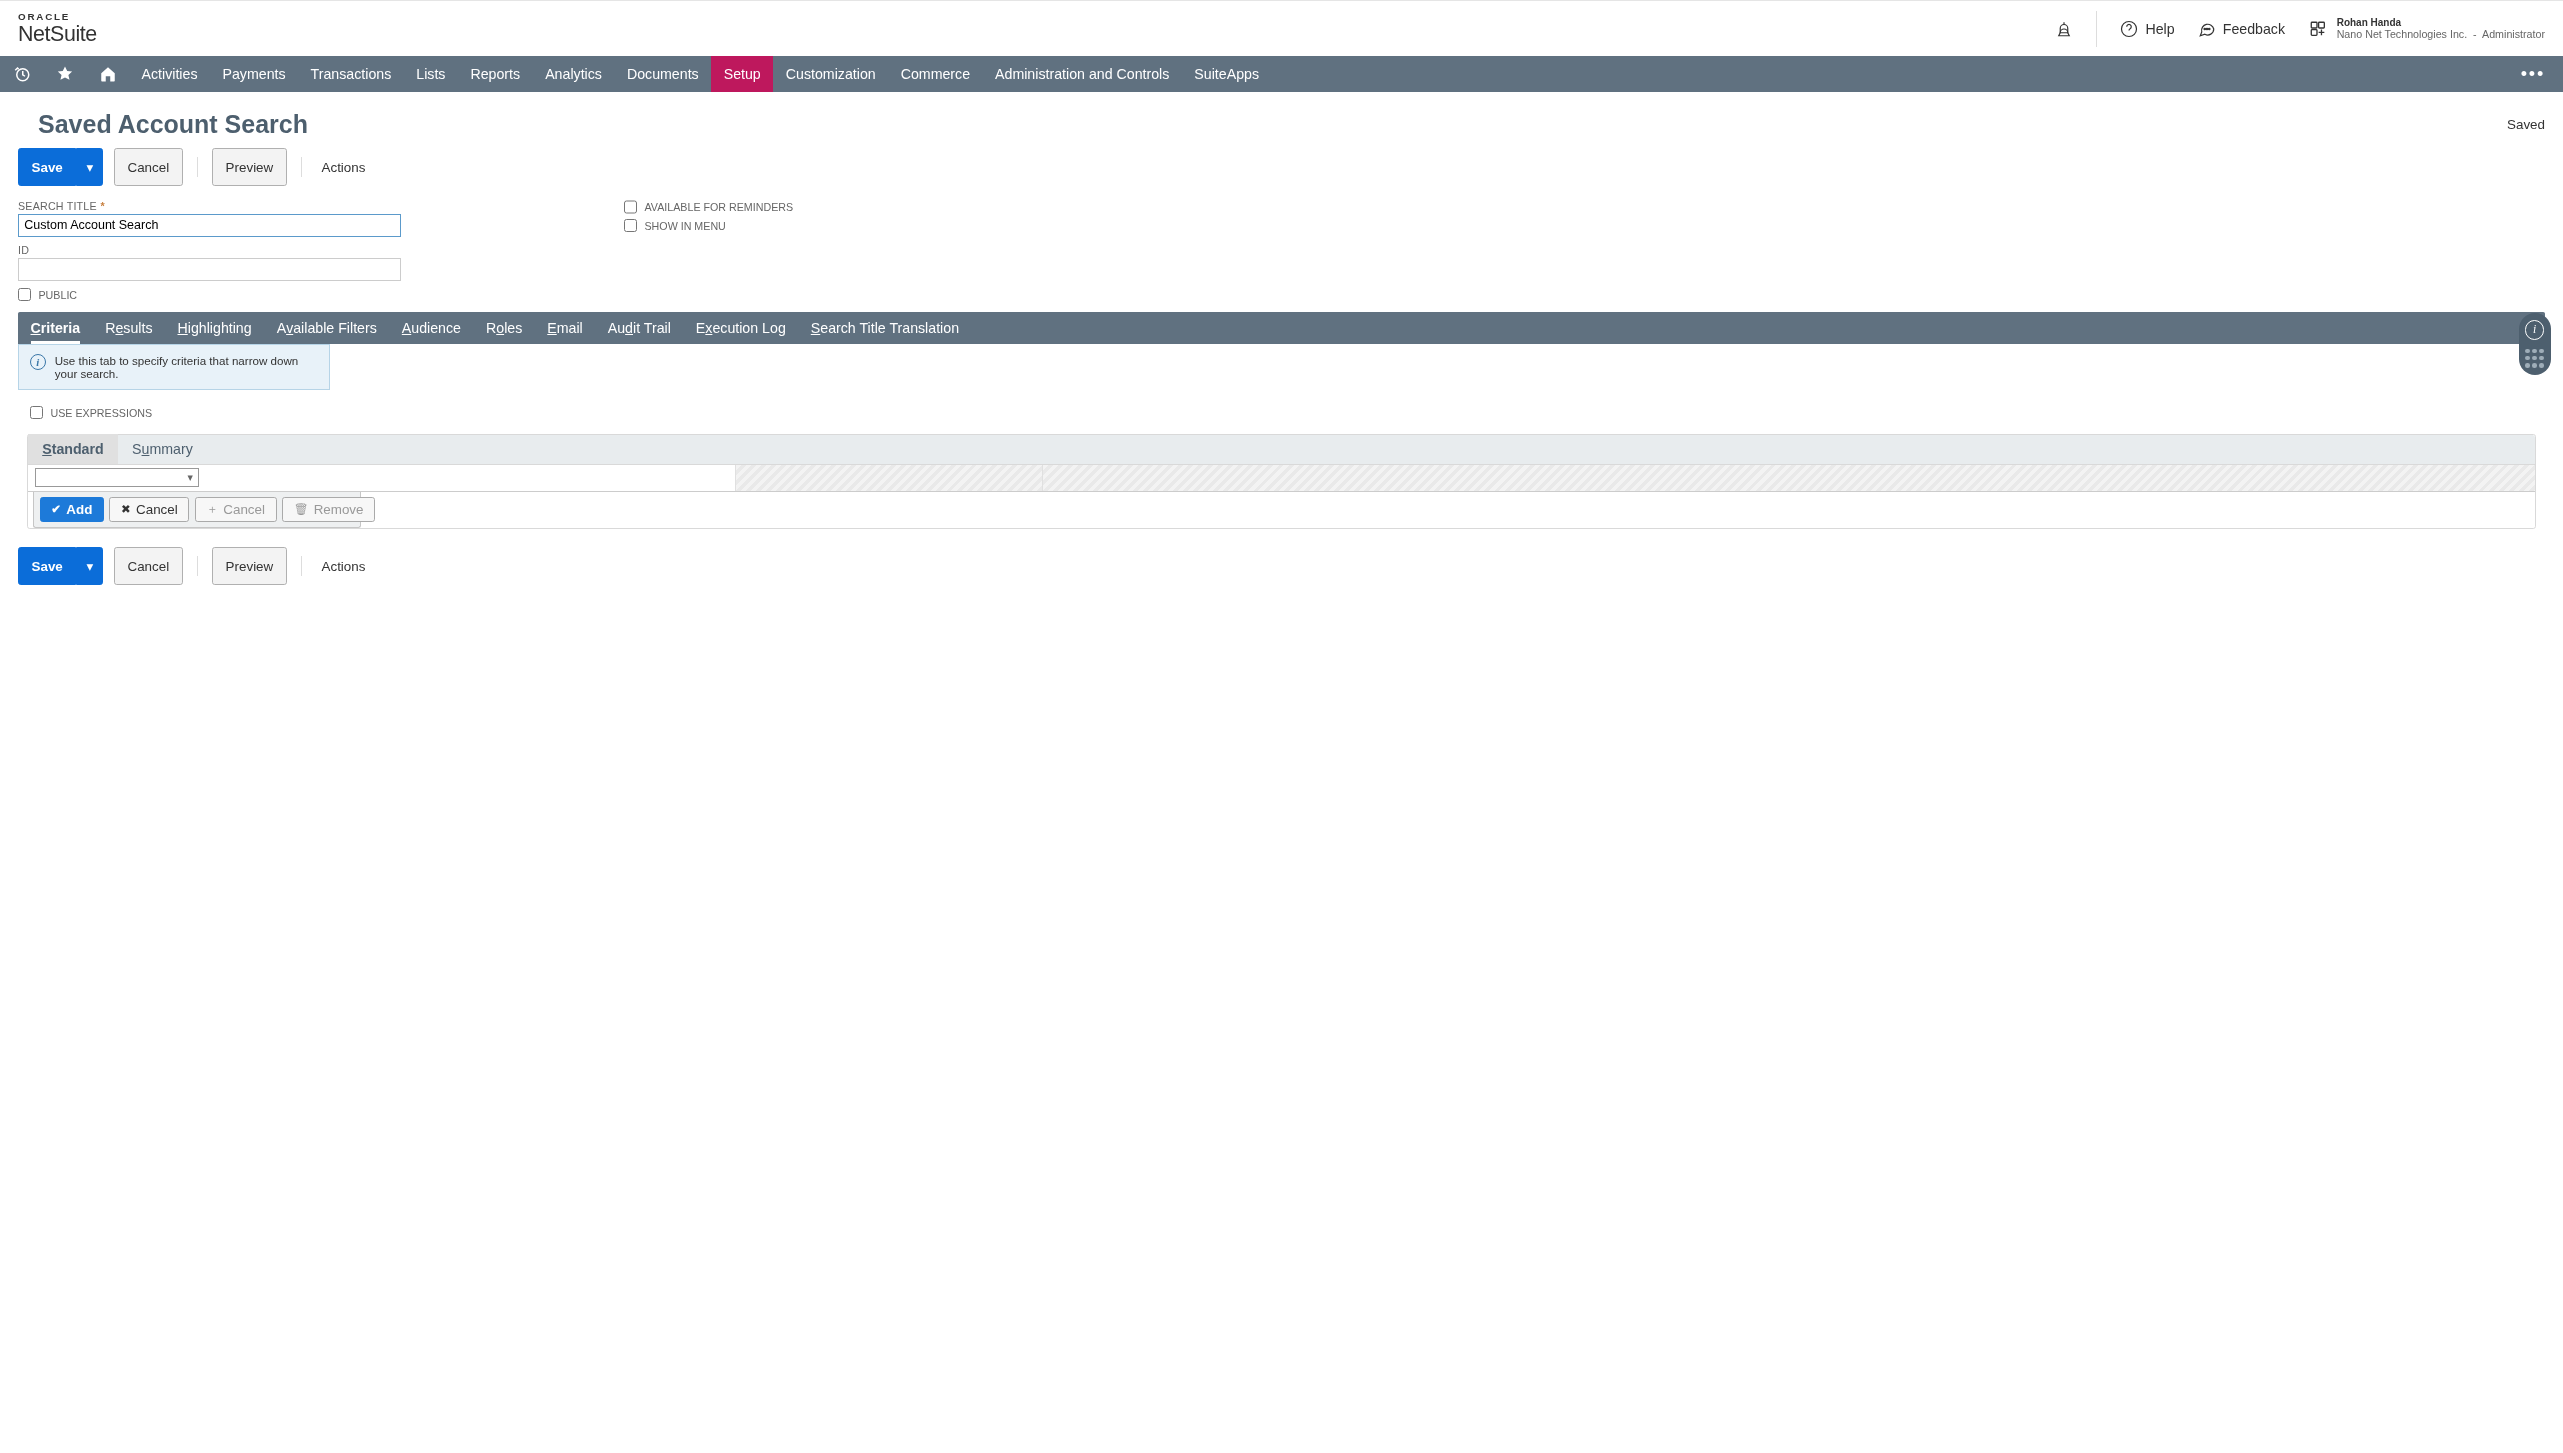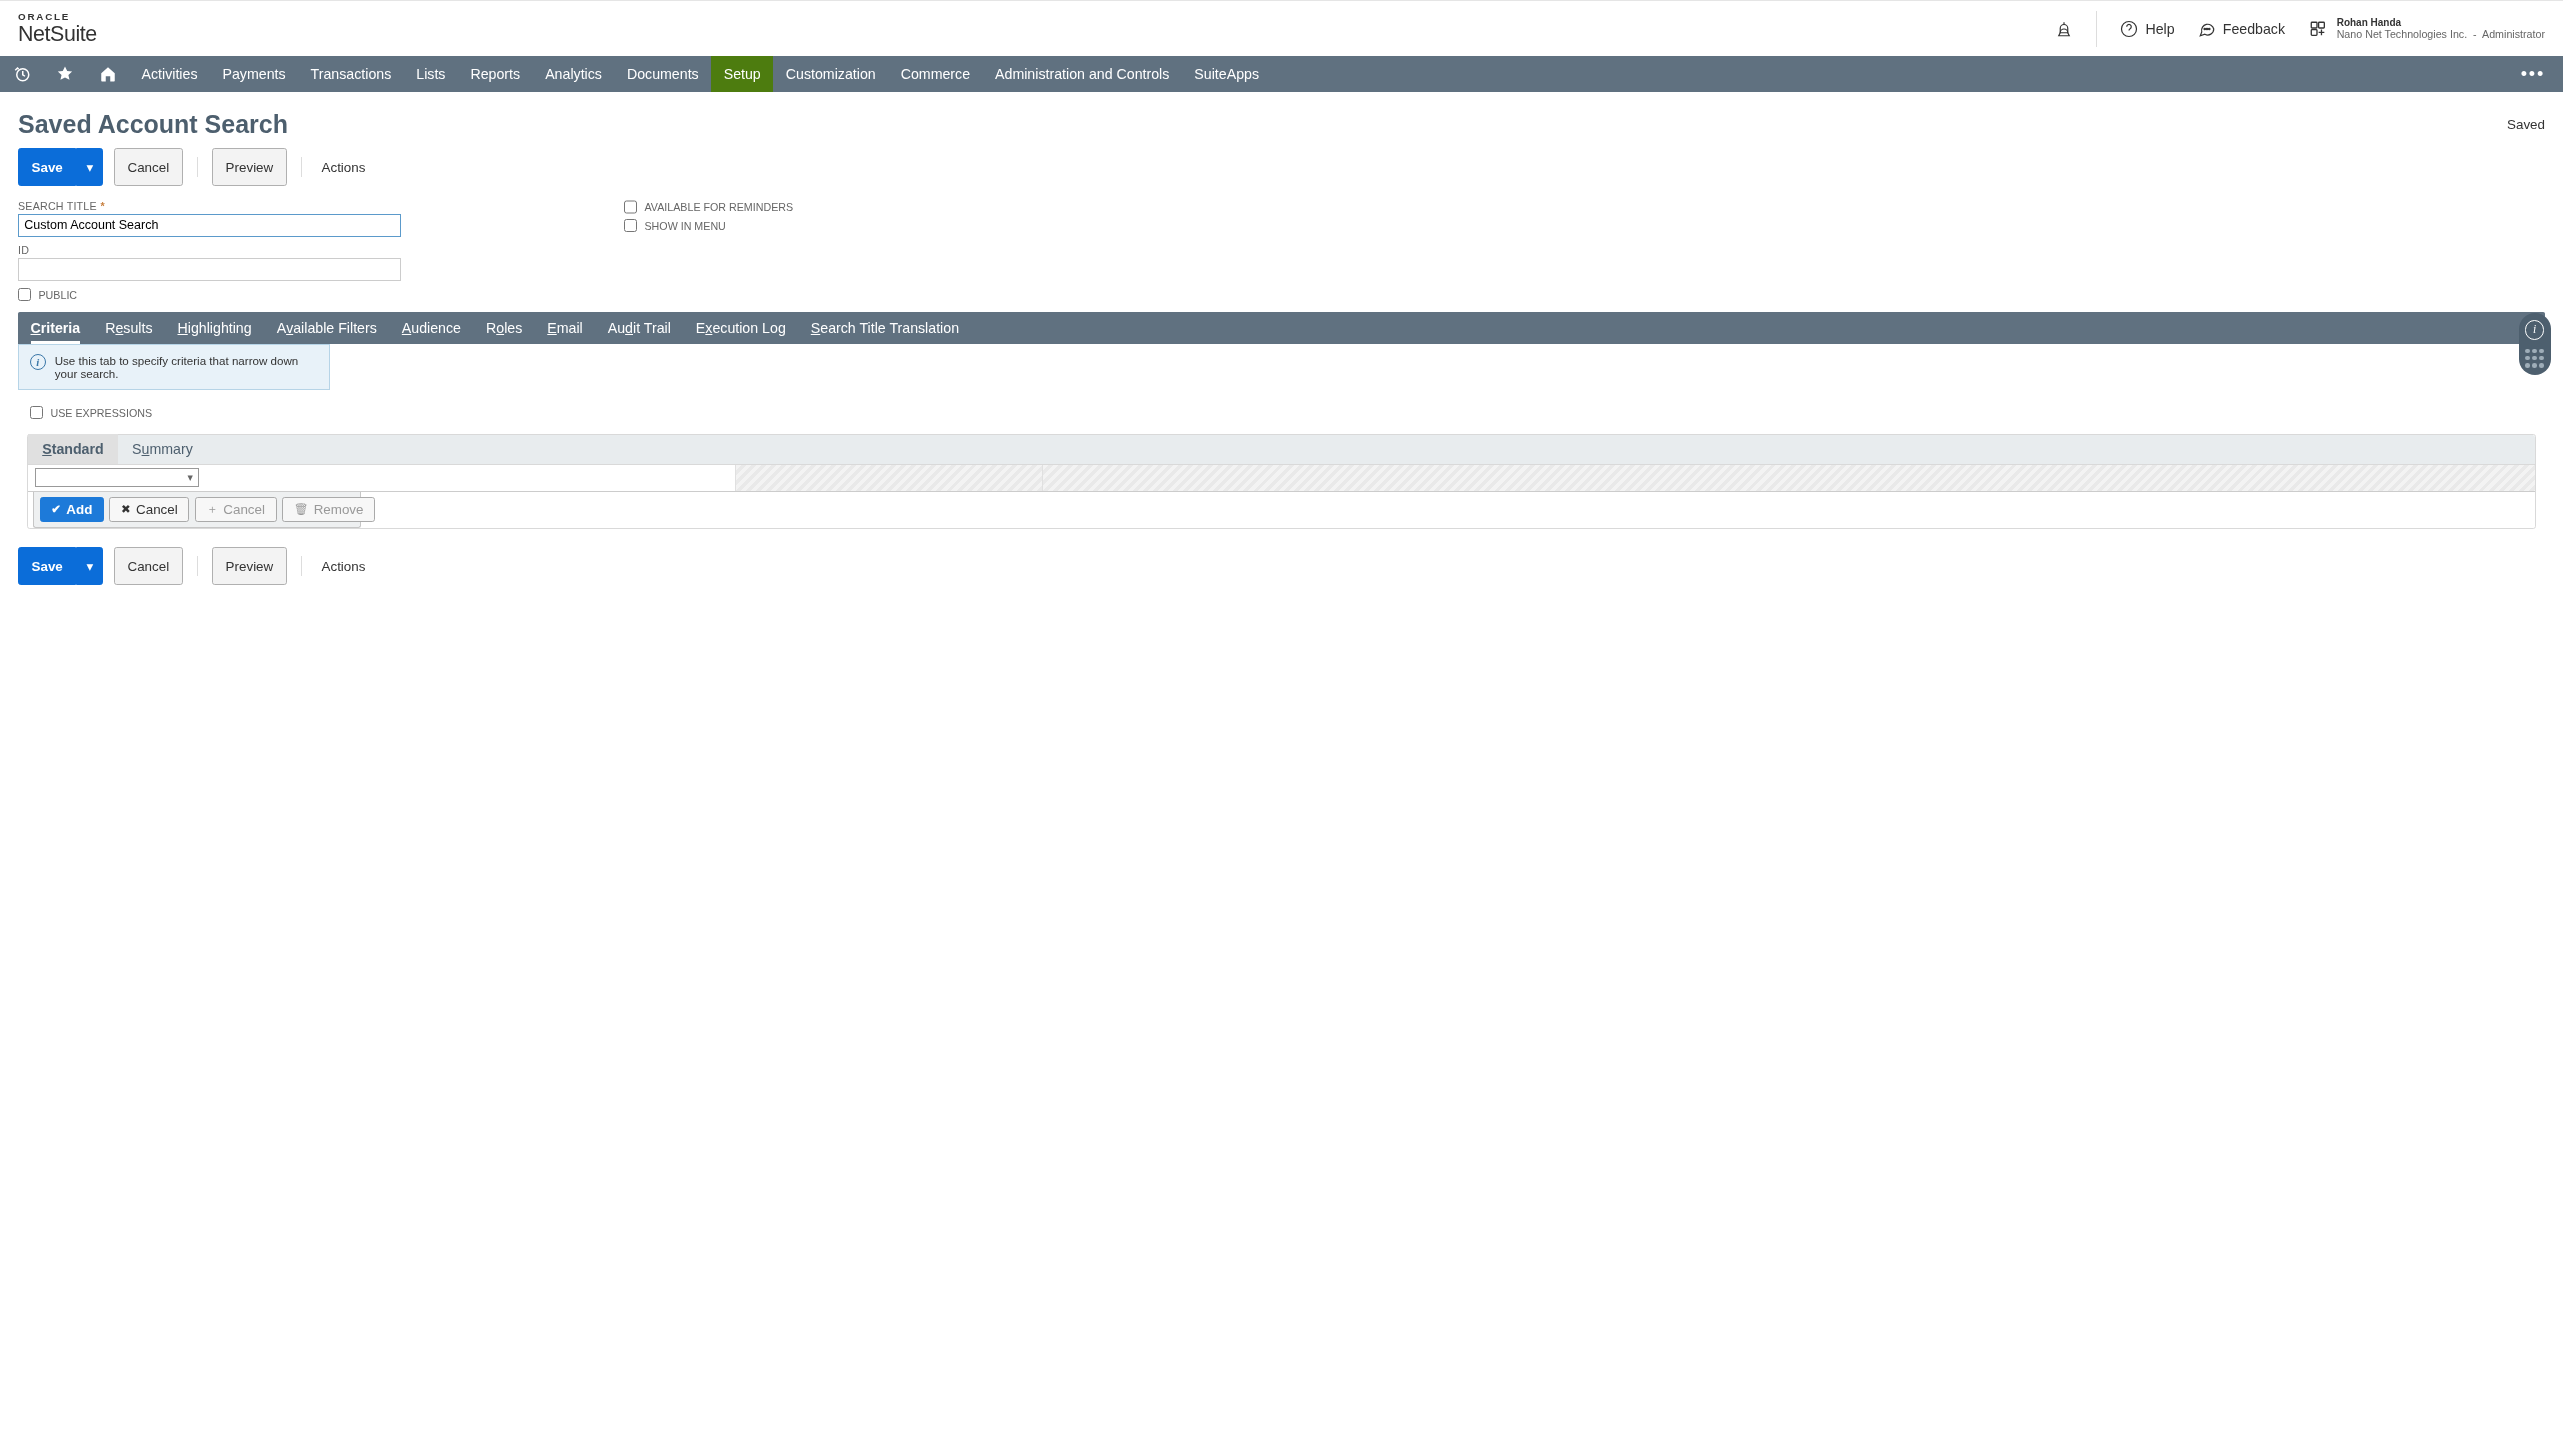--- a/index.html
+++ b/index.html
@@ -19,25 +19,25 @@
 .hdr-sep { width: 0.9px; height: 36px; background: #ddd; }
 .user-block { display: flex; align-items: center; gap: 9px; }
 .user-text { display: flex; flex-direction: column; }
 .user-name { font-weight: bold; font-size: 10px; }
 .user-sub { font-size: 10.7px; color: #666; }
 
 
 .nav { background: #607180; display: flex; align-items: center; height: 36px; }
 .nav-icon { width: 43px; display: flex; align-items: center; justify-content: center; color: #fff; font-size: 16px; cursor: pointer; height: 36px; }
 .nav-item { padding: 0 12.5px; color: #fff; font-size: 14.2px; height: 36px; display: flex; align-items: center; cursor: pointer; }
-.nav-item.active { background: #4d7c0f; }
+.nav-item.active { background: #be185d; }
 .nav-more { margin-left: auto; margin-right: 18px; color: #fff; cursor: pointer; font-size: 18px; letter-spacing: 1.8px; }
 
 
-.page-title-row { display: flex; justify-content: space-between; align-items: center; padding: 18px 18px 9px 18px; }
+.page-title-row { display: flex; justify-content: space-between; align-items: center; padding: 18px 18px 9px 18px; margin-left: 20px; }
 .page-title { font-size: 25px; font-weight: 600; color: #4d5f6e; }
 .more-link { color: #333; font-size: 13.4px; cursor: pointer; }
 
 
 .action-bar { display: flex; align-items: center; gap: 10.7px; padding: 0 18px 14.2px 18px; }
 .btn { height: 38px; padding: 0 12.5px; border: 0.9px solid #b0b0b0; background: #f3f3f3; border-radius: 2.7px; cursor: pointer; font-size: 13.4px; color: #333; }
 .btn-primary { background: #0b6dd9; border-color: #0b6dd9; color: #fff; font-weight: bold; }
 .btn-split { display: flex; }
 .btn-split .btn-primary { border-radius: 2.7px 0 0 2.7px; }
 .btn-split .caret { width: 23px; border-radius: 0 2.7px 2.7px 0; border-left: 0.9px solid rgba(255,255,255,0.4); background: #0b6dd9; border-color: #0b6dd9; color: #fff; display: flex; align-items: center; justify-content: center; }

